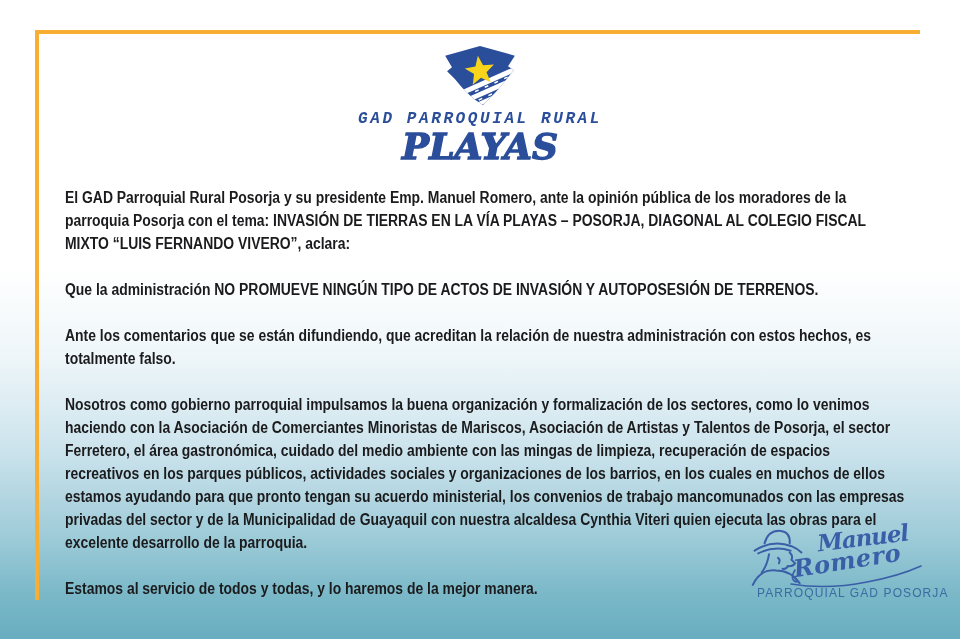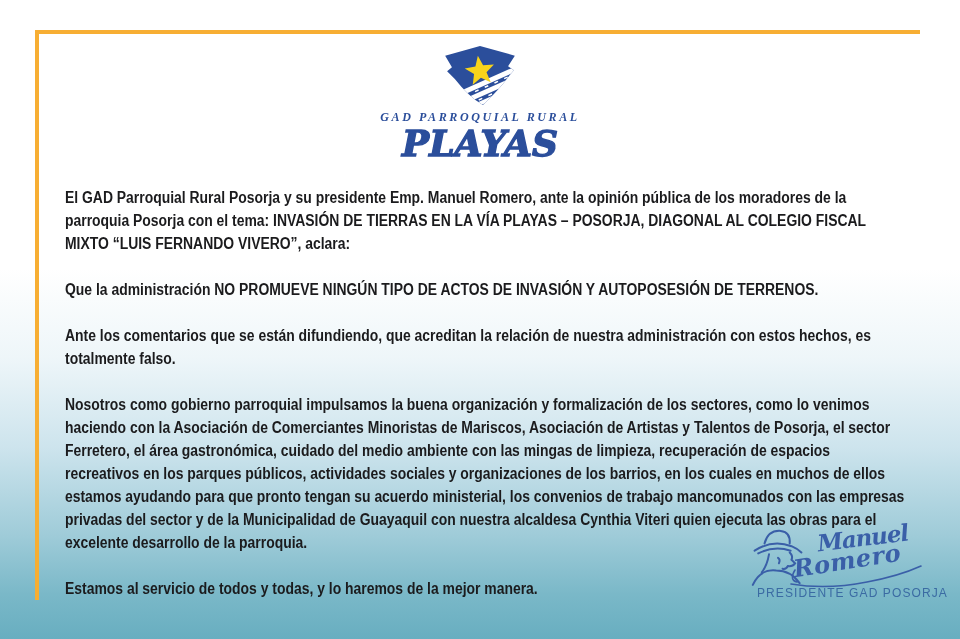--- a/index.html
+++ b/index.html
@@ -10,22 +10,22 @@
   }
   
   .frame-top{position:absolute;left:35px;top:30px;width:885px;height:4px;background:#f7ae33;}
   .frame-left{position:absolute;left:35px;top:30px;width:4px;height:570px;background:#f7ae33;}
 
   
   .logo{position:absolute;left:0;top:46px;width:960px;text-align:center;}
   .logo .shield{display:block;margin:0 auto;width:82px;height:60px;}
   .logo-tagline{
     display:block;margin-top:4px;
-    font-family:Liberation Serif, serif;font-style:italic;font-weight:bold;
-    font-size:12px;letter-spacing:2.6px;color:#2b4e9b;
+    font-family:Liberation Mono, monospace;font-style:italic;font-weight:bold;
+    font-size:16px;letter-spacing:2.6px;color:#2b4e9b;
   }
   .logo-name{
     display:block;margin-top:-3px;
     font-family:"DejaVu Serif",serif;font-style:italic;font-weight:bold;
     font-size:36px;letter-spacing:0px;color:#2b4e9b;
     -webkit-text-stroke:1.4px #2b4e9b;
   }
 
   
   .content{
@@ -105,16 +105,16 @@
       <path d="M30 36 Q33 38 31 42"></path>
       <path d="M20 32 Q18 44 12 52"></path>
       <path d="M2 66 Q10 48 28 50 Q44 50 54 64"></path>
     </svg>
     <svg class="sig-flourish" viewBox="0 0 140 52" xmlns="http://www.w3.org/2000/svg" fill="none" stroke="#3a5fa8" stroke-width="1.6" stroke-linecap="round">
       <path d="M4 44 Q40 50 80 42 Q112 36 134 26"></path>
       <path d="M8 30 Q2 40 10 42"></path>
     </svg>
     <span class="sig-first">Manuel</span>
     <span class="sig-last">Romero</span>
-    <div class="sig-title">PRESIDENTE GAD POSORJA</div>
+    <div class="sig-title">PARROQUIAL GAD POSORJA</div>
   </div>
 
 </div>
 
 </body></html>

